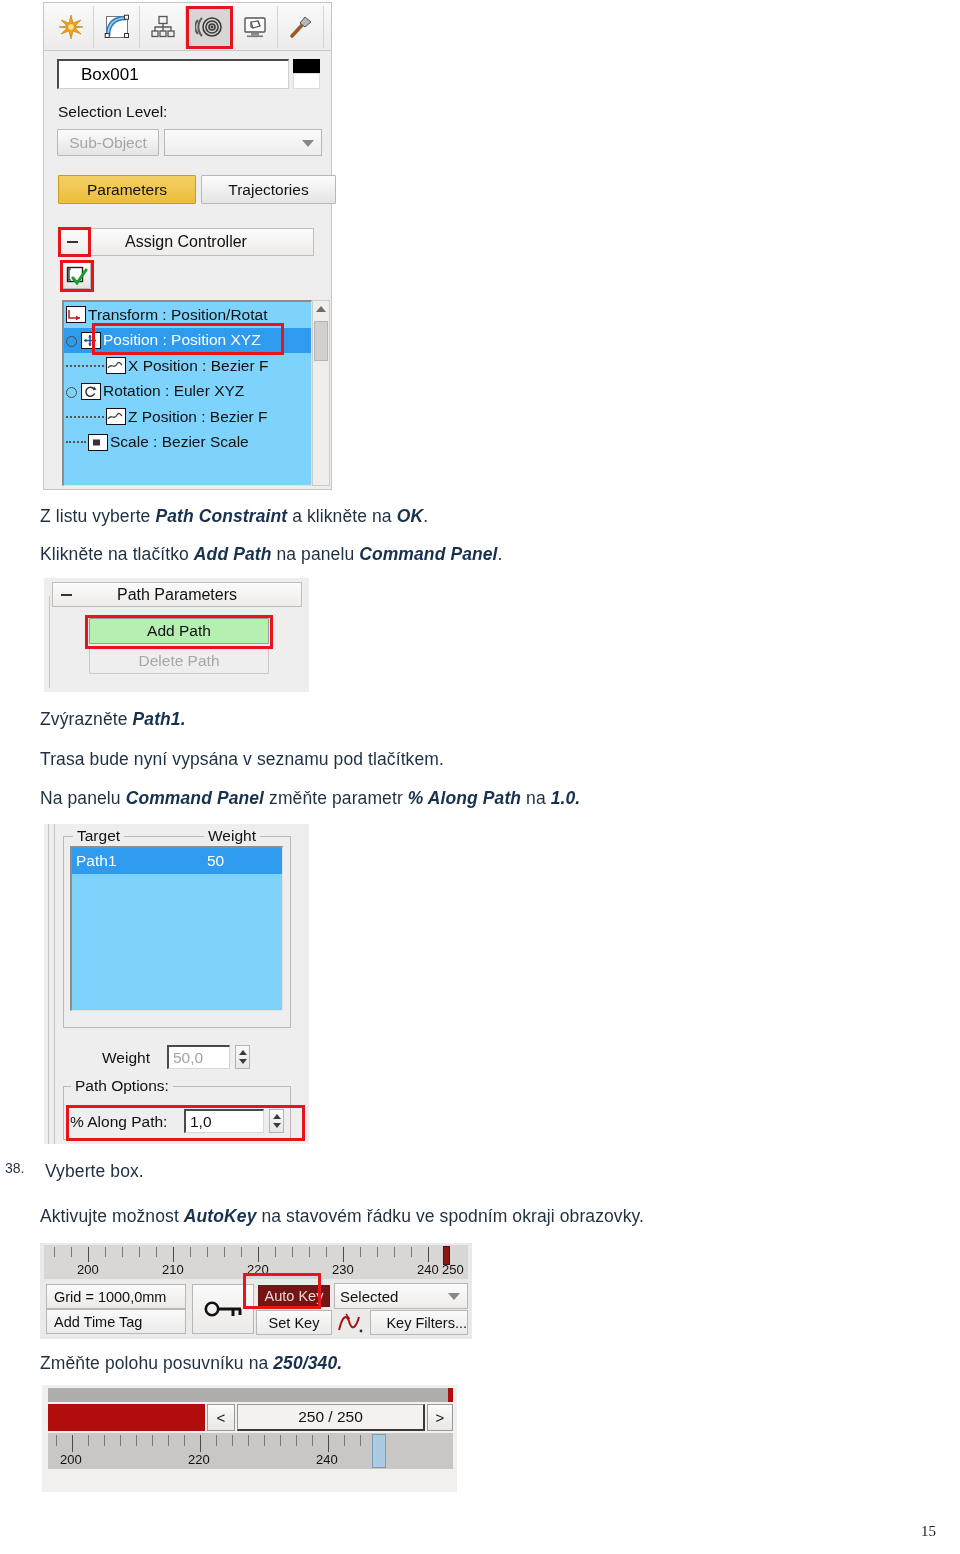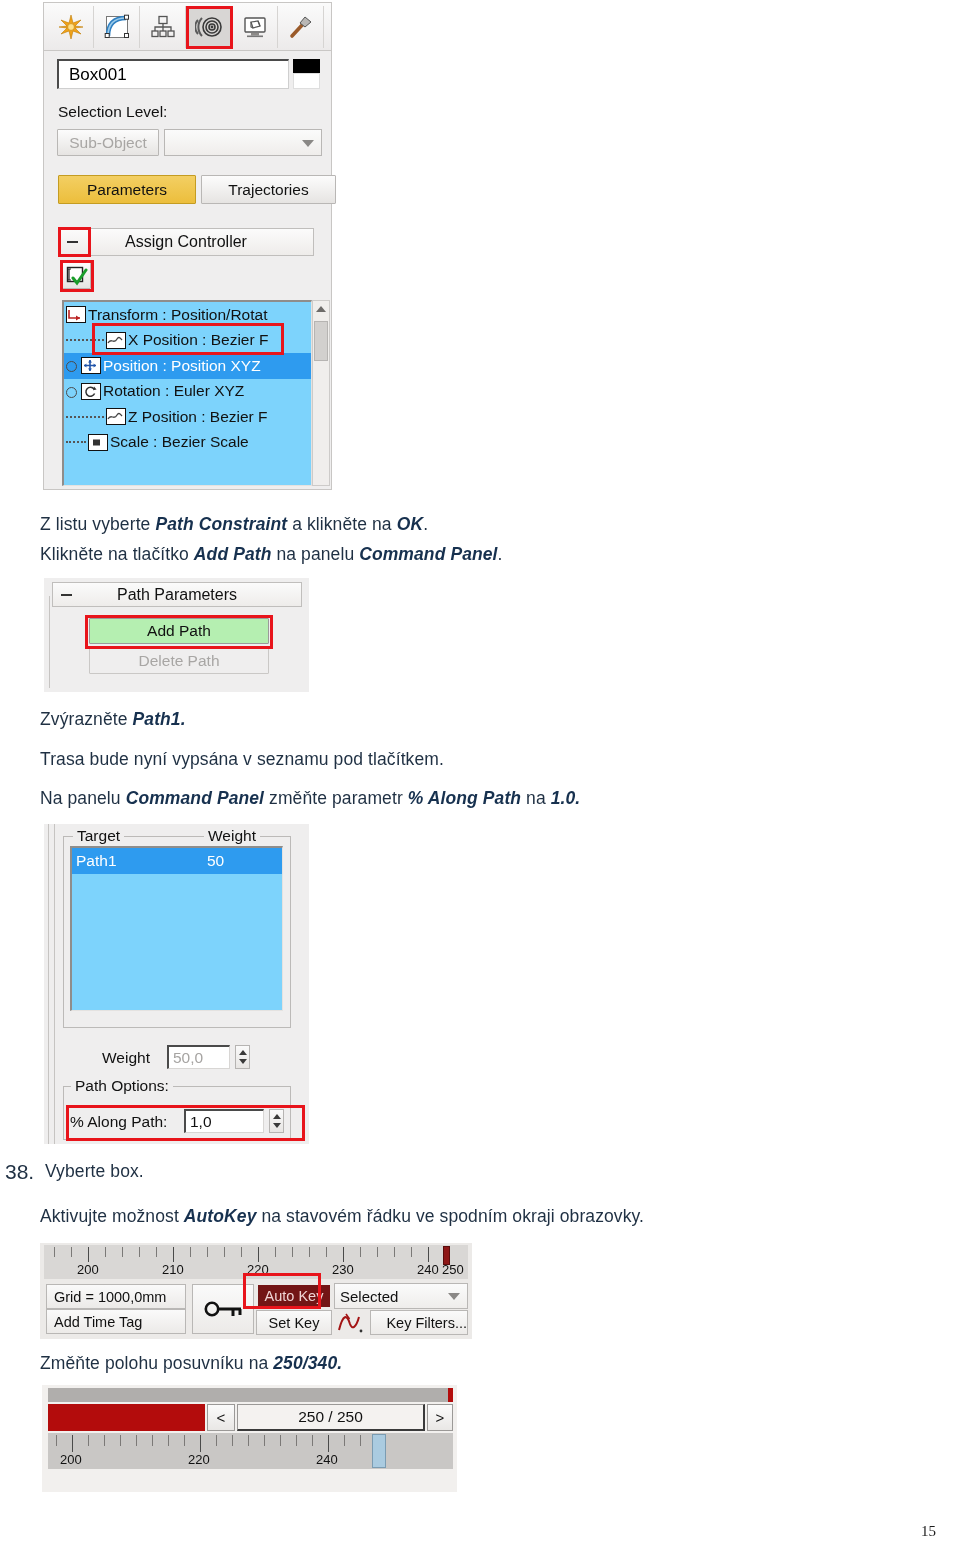--- a/index.html
+++ b/index.html
@@ -16,21 +16,21 @@
     position: absolute;
     color: #1f3043;
     font-size: 17.5px;
     line-height: 1.35;
     letter-spacing: .1px;
   }
   .prose b { font-weight: bold; font-style: italic; color: #17314f; }
   .numlab {
     position: absolute;
     color: #1f3043;
-    font-size: 21px;
+    font-size: 14px;
   }
   .pagenum {
     position: absolute;
     right: 24px; bottom: 14px;
     font-size: 15px;
     color: #1a1a1a;
     font-family: "Liberation Serif", serif;
   }
 
   
@@ -59,21 +59,21 @@
   }
 
   .namefield {
     position: absolute;
     background: #fff;
     border-top: 2px solid #4a4a4a;
     border-left: 2px solid #4a4a4a;
     border-right: 1px solid #cfcfcf;
     border-bottom: 1px solid #cfcfcf;
     font-size: 17px; color: #000;
-    display: flex; align-items: center; padding-left: 10px;
+    display: flex; align-items: center; padding-left: 22px;
   }
   .swatch-top { position: absolute; background: #000; }
   .swatch-bot { position: absolute; background: #fff; border: 1px solid #dedede; }
 
   .lbl { position: absolute; font-size: 15.5px; color: #111; white-space: nowrap; }
 
   .btn3d {
     position: absolute;
     background: linear-gradient(#fcfcfc, #e6e4e2);
     border: 1px solid #b9b7b5;
@@ -327,40 +327,40 @@
   <div class="listbox" style="left:18px; top:297px; width:250px; height:186px;">
     <div class="trow" style="padding-left:2px;">
       <span class="tico">
         <svg width="16" height="13" viewBox="0 0 16 13">
             <path d="M2 2 L2 10 L13 10" stroke="#b22" stroke-width="1.6" fill="none"></path>
             <path d="M13 10 l-4 -2.4 l0 4.8 z" fill="#b22"></path>
           </svg>
       </span>
       <span>Transform : Position/Rotat</span>
     </div>
-    <div class="trow" style="padding-left:2px;">
-      <span class="dots"></span>
-      <span class="tico">
-        <svg width="16" height="13" viewBox="0 0 16 13">
-            <path d="M1 9 C4 3, 7 11, 10 5 C12 1.5, 14 5, 15 6" stroke="#444" stroke-width="1.3" fill="none"></path>
-          </svg>
-      </span>
-      <span>X Position : Bezier F</span>
-    </div>
     <div class="trow sel-blue" style="padding-left:2px;">
       <span class="expander"></span>
       <span class="tico" style="border-color:#111;">
         <svg width="16" height="13" viewBox="0 0 16 13">
             <path d="M8 1 L8 12 M2 6.5 L14 6.5" stroke="#2255aa" stroke-width="1.6"></path>
             <path d="M8 1 l-2 2.4 l4 0 z M8 12 l-2 -2.4 l4 0 z M2 6.5 l2.4 -2 l0 4 z M14 6.5 l-2.4 -2 l0 4 z" fill="#2255aa"></path>
           </svg>
       </span>
       <span>Position : Position XYZ</span>
     </div>
     <div class="trow" style="padding-left:2px;">
+      <span class="dots"></span>
+      <span class="tico">
+        <svg width="16" height="13" viewBox="0 0 16 13">
+            <path d="M1 9 C4 3, 7 11, 10 5 C12 1.5, 14 5, 15 6" stroke="#444" stroke-width="1.3" fill="none"></path>
+          </svg>
+      </span>
+      <span>X Position : Bezier F</span>
+    </div>
+    <div class="trow" style="padding-left:2px;">
       <span class="expander"></span>
       <span class="tico">
         <svg width="16" height="13" viewBox="0 0 16 13">
             <path d="M12 4 A4.5 4.5 0 1 0 12.6 8.5" stroke="#333" stroke-width="1.5" fill="none"></path>
             <path d="M12 1.5 l2.6 3 l-3.6 .8 z" fill="#333"></path>
           </svg>
       </span>
       <span>Rotation : Euler XYZ</span>
     </div>
     <div class="trow" style="padding-left:2px;">
@@ -384,21 +384,21 @@
   </div>
 
   <div class="vscroll" style="left:268px; top:297px; width:18px; height:186px;">
     <span class="arrowup"></span>
     <span class="thumb" style="top:20px; height:40px;"></span>
   </div>
 
   <div class="redbox" style="left:48px; top:320px; width:192px; height:32px;"></div>
 </div>
 
-<div class="prose" style="left:40px; top:505px; width:880px;margin-top:8px;">
+<div class="prose" style="left:40px; top:505px; width:880px;">
   <span>Z listu vyberte </span><b>Path Constraint</b><span> a klikněte na </span><b>OK</b><span>.</span>
 </div>
 <div class="prose" style="left:40px; top:543px; width:880px;">
   <span>Klikněte na tlačítko </span><b>Add Path</b><span> na panelu </span><b>Command Panel</b><span>.</span>
 </div>
 
 <div class="shot" style="left:44px; top:578px; width:265px; height:114px;">
   <div class="rollout" style="left:8px; top:4px; width:250px; height:25px;">
     <span class="minus"></span>
     <span>Path Parameters</span>

